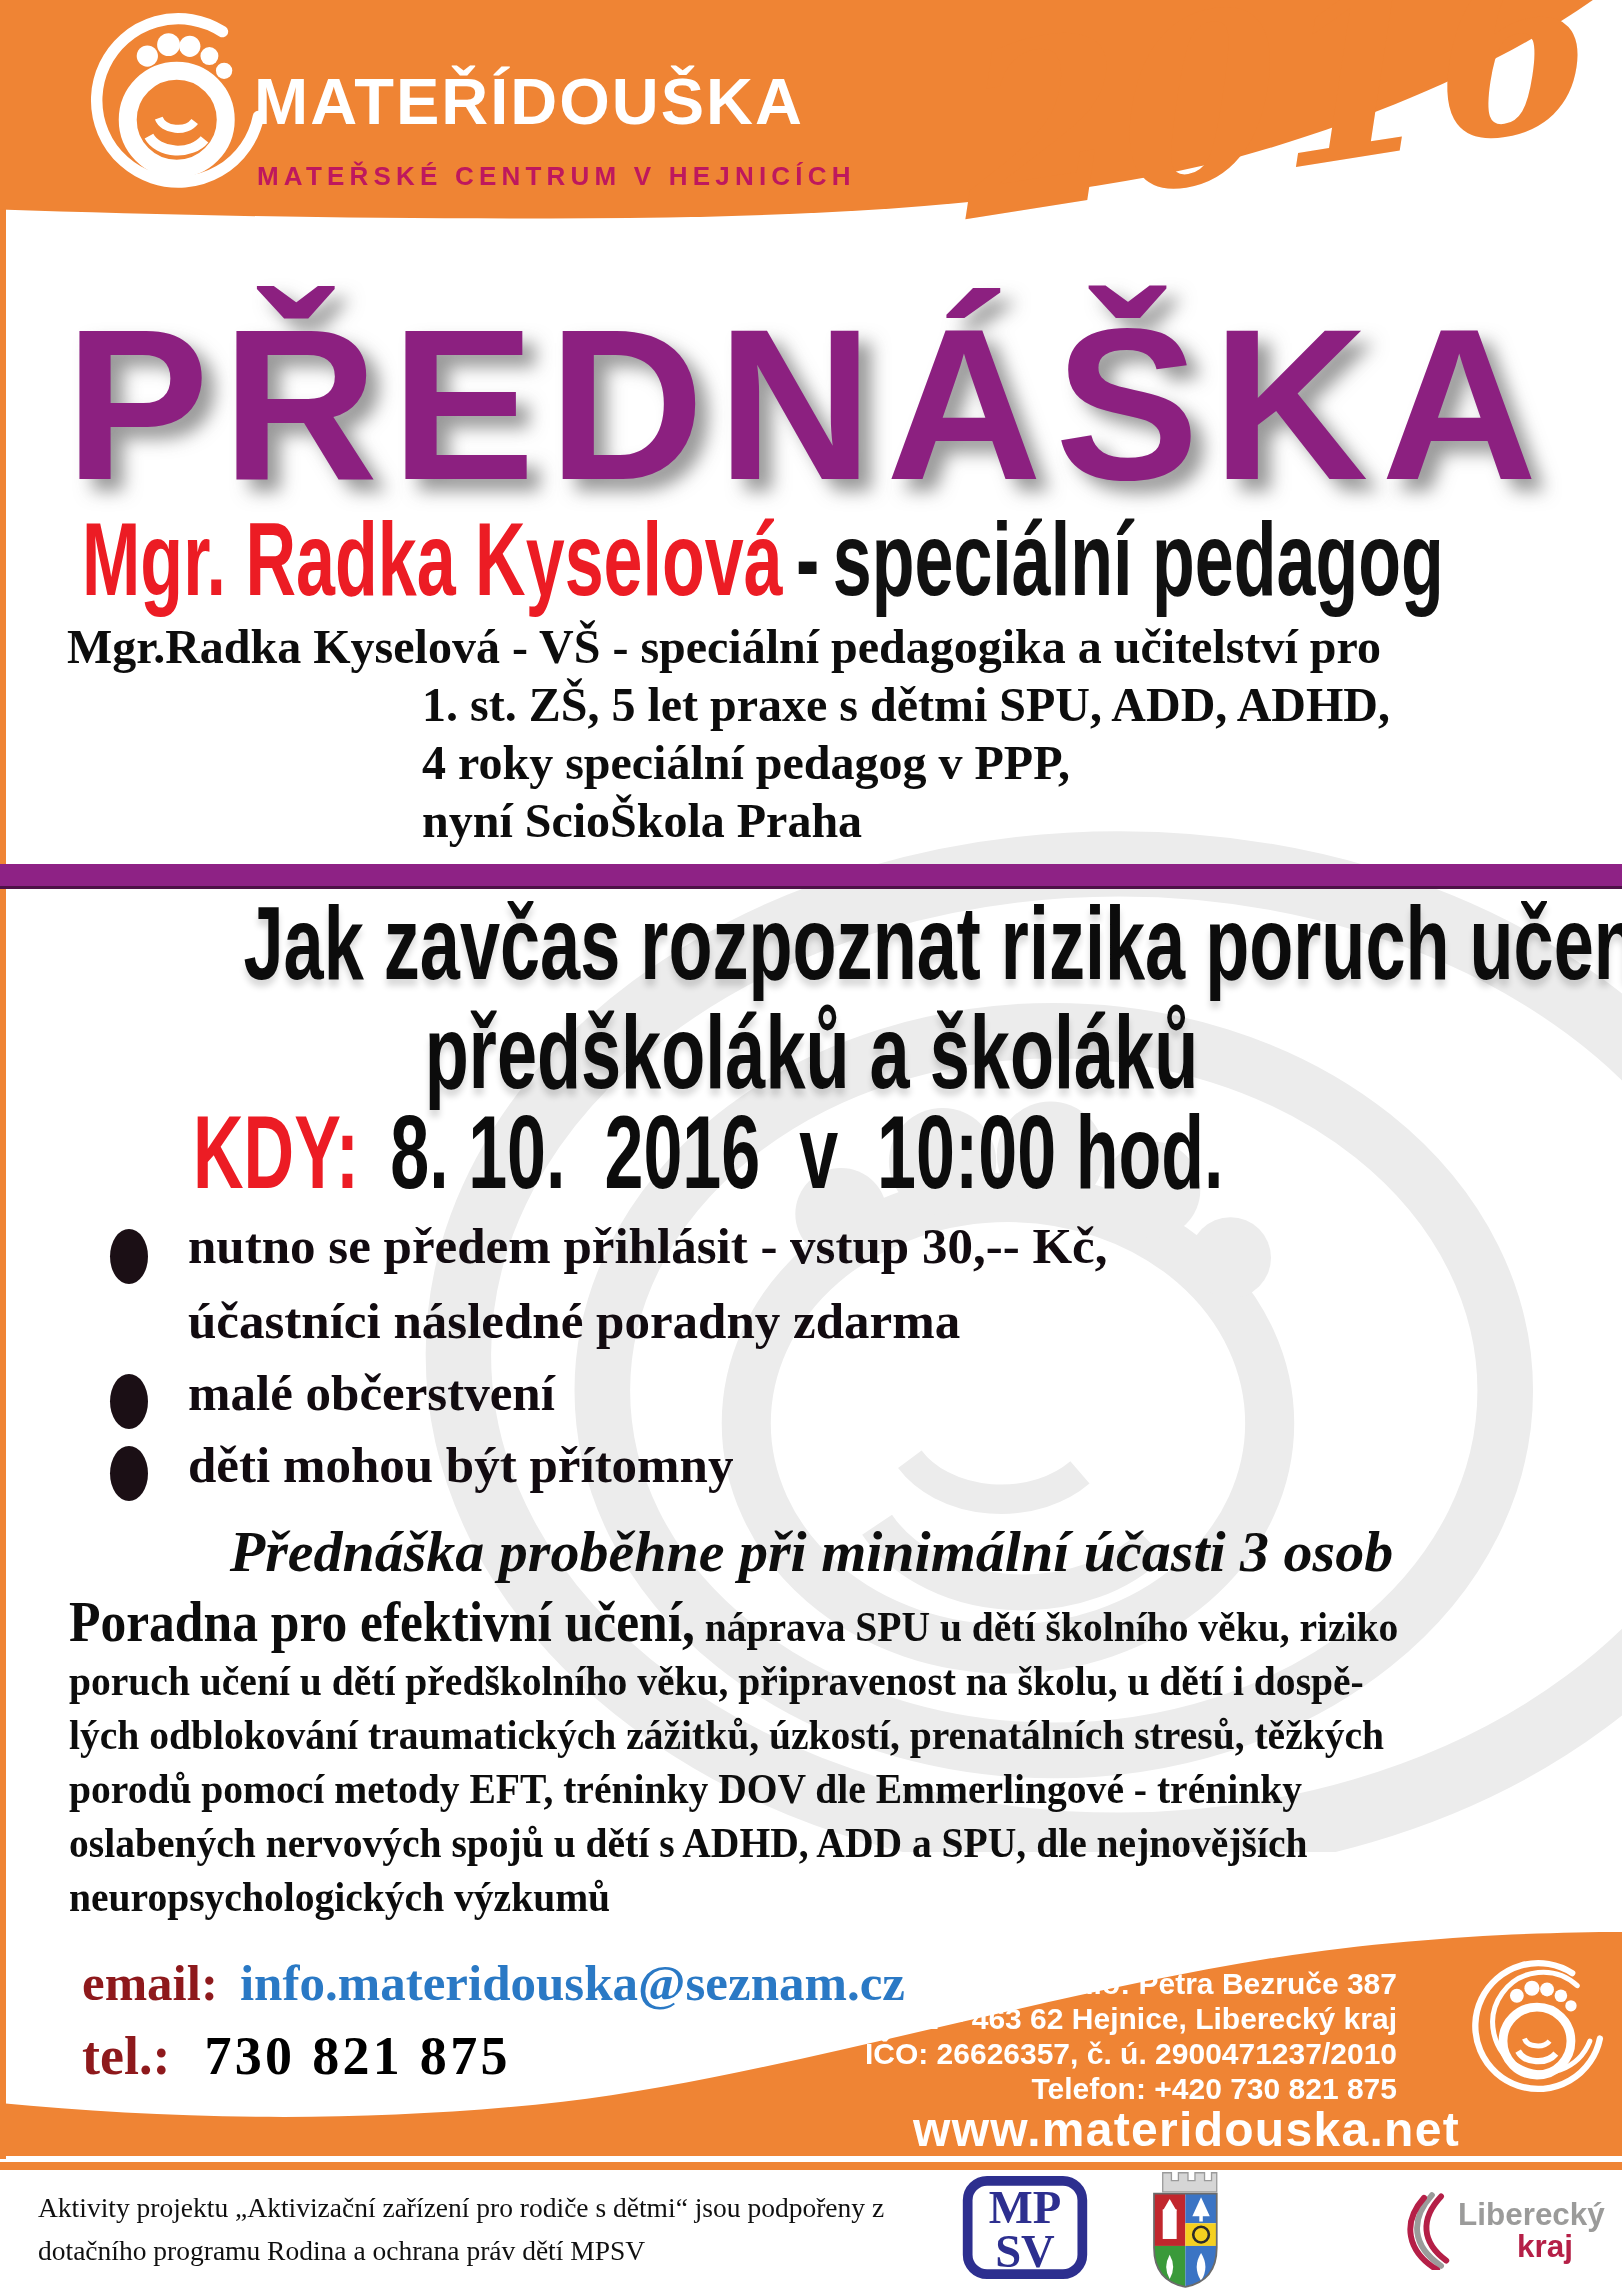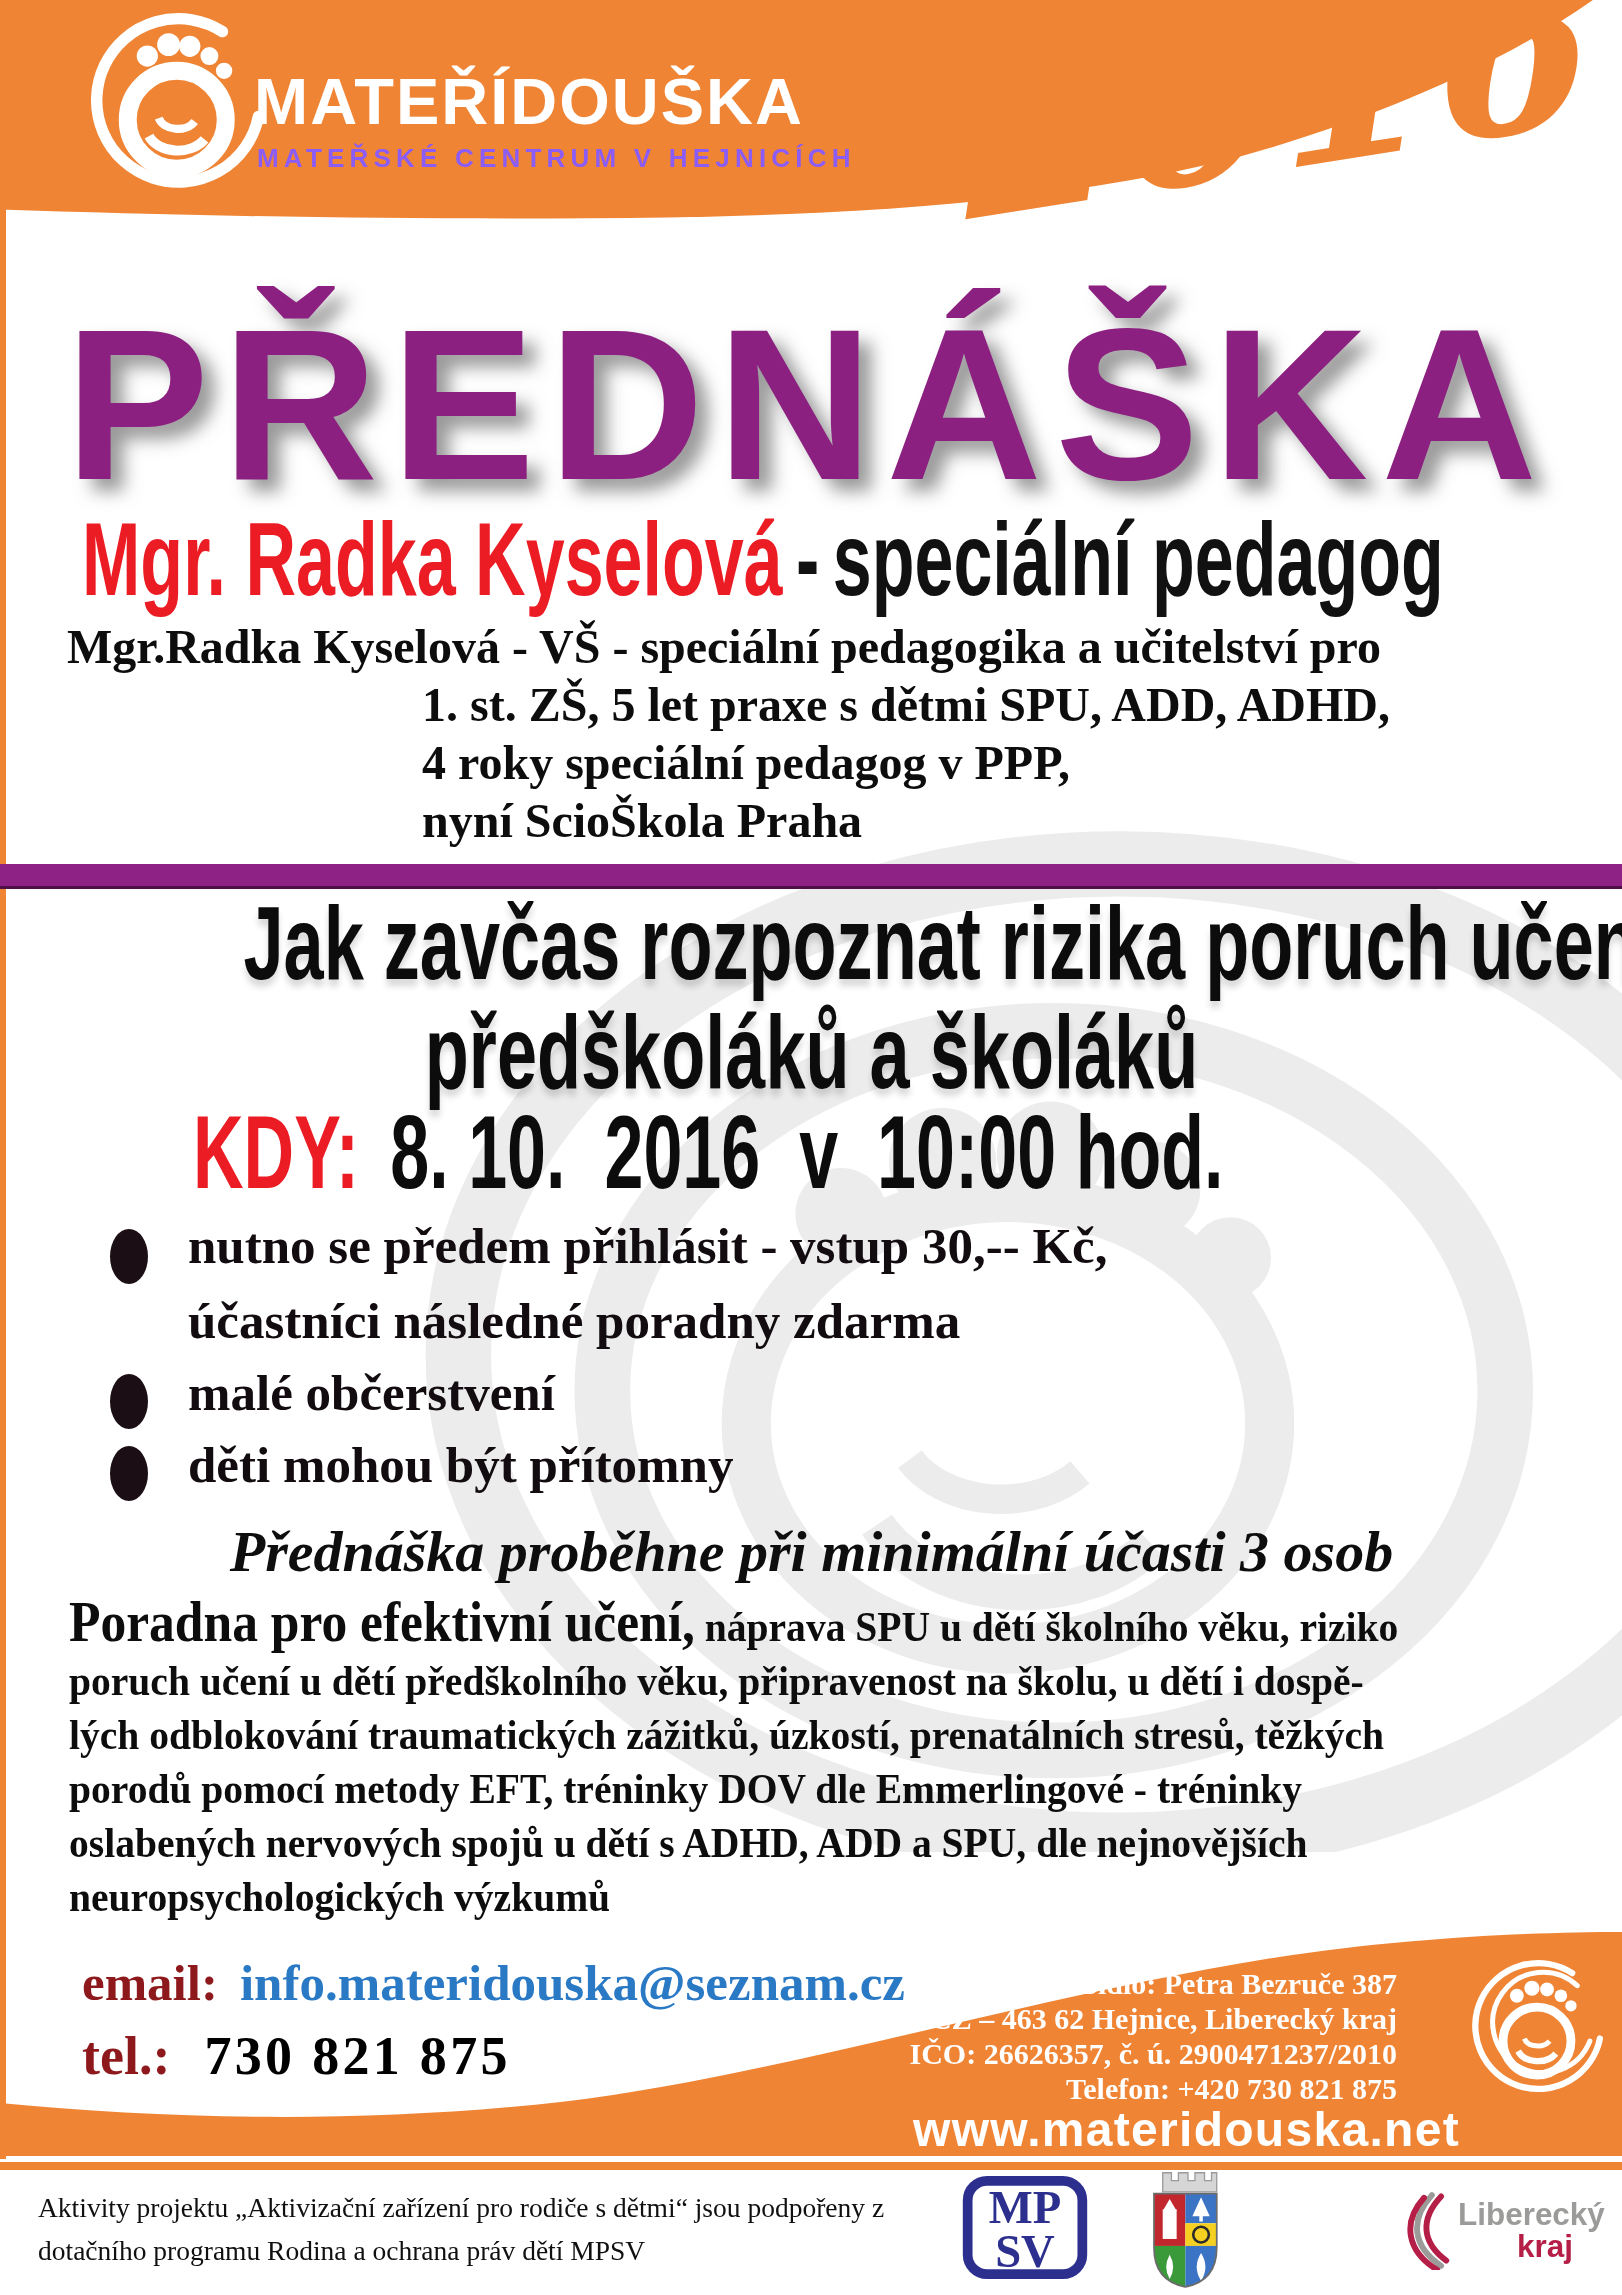--- a/index.html
+++ b/index.html
@@ -6,21 +6,21 @@
   #poster{
     position:relative;width:1623px;height:2295px;background:#ffffff;
     overflow:hidden;font-family:"Liberation Sans",sans-serif;
   }
   
   .header-svg{position:absolute;left:0;top:0;width:1623px;height:222px;z-index:2;}
   .left-border{position:absolute;left:0;top:209px;width:5.9px;height:1950px;background:#EF8434;z-index:1;}
   .logo-svg{position:absolute;left:72px;top:11.8px;width:216px;height:196px;z-index:3;}
   .org-name{position:absolute;left:254px;top:64px;z-index:3;color:#fff;font-weight:bold;
     font-size:65px;letter-spacing:2px;}
-  .org-subtitle{position:absolute;left:257px;top:143px;z-index:3;color:#8b5cf6;font-weight:bold;
+  .org-subtitle{position:absolute;left:257px;top:161px;z-index:3;color:#be185d;font-weight:bold;
     font-size:26px;letter-spacing:5.2px;}
   .year{position:absolute;left:965px;top:11.8px;z-index:3;color:#EF8434;
     font-family:"DejaVu Serif",serif;font-style:italic;font-weight:bold;font-size:229px;
     transform:rotate(-9deg) skewX(-7deg);transform-origin:12% 78%;line-height:1;}
   
   .watermark{position:absolute;left:249px;top:831px;width:1374px;height:1021px;z-index:0;}
   
   .main-title{position:absolute;left:65px;top:296px;z-index:3;color:#8C2080;font-weight:bold;
     font-size:216px;line-height:1;letter-spacing:13px;
     text-shadow:13px 11.8px 17px rgba(70,70,70,.55);white-space:nowrap;}
@@ -64,21 +64,21 @@
     font-weight:bold;font-size:51px;white-space:nowrap;}
   .email-row .lbl{color:#8E191C;margin-right:22px;}
   .email-row .val{color:#2A79C5;}
   .tel-row{position:absolute;left:82px;top:2025px;z-index:4;font-family:"Liberation Serif",serif;
     font-weight:bold;font-size:54px;white-space:nowrap;}
   .tel-row .lbl{color:#8E191C;margin-right:34px;}
   .tel-row .val{color:#000000;letter-spacing:3.3px;}
   
   .footer-svg{position:absolute;left:0;top:1894px;width:1623px;height:262px;z-index:2;}
   .footer-contact{position:absolute;right:226px;top:1966px;z-index:4;color:#fff;font-weight:bold;
-    font-size:30px;line-height:35px;text-align:right;white-space:nowrap;font-family:Liberation Serif, serif;}
+    font-size:30px;line-height:35px;text-align:right;white-space:nowrap;}
   .website{position:absolute;left:913px;top:2102px;z-index:4;color:#fff;font-weight:bold;
     font-size:48px;letter-spacing:1.3px;white-space:nowrap;}
   .support{position:absolute;left:36px;top:2111px;z-index:4;color:#fff;font-weight:bold;
     font-family:"Liberation Serif",serif;font-size:39px;white-space:nowrap;}
   .footer-logo{position:absolute;left:1464px;top:1958px;width:151px;height:151px;z-index:4;}
   
   .bottom-rule{position:absolute;left:0;top:2162px;width:1623px;height:7.9px;background:#EF8434;z-index:3;}
   .bottom-text{position:absolute;left:38px;top:2186px;z-index:3;font-family:"Liberation Serif",serif;
     font-size:27.5px;line-height:43px;color:#101010;white-space:nowrap;}
   .mpsv{position:absolute;left:961px;top:2176px;width:128px;height:103px;z-index:3;}

